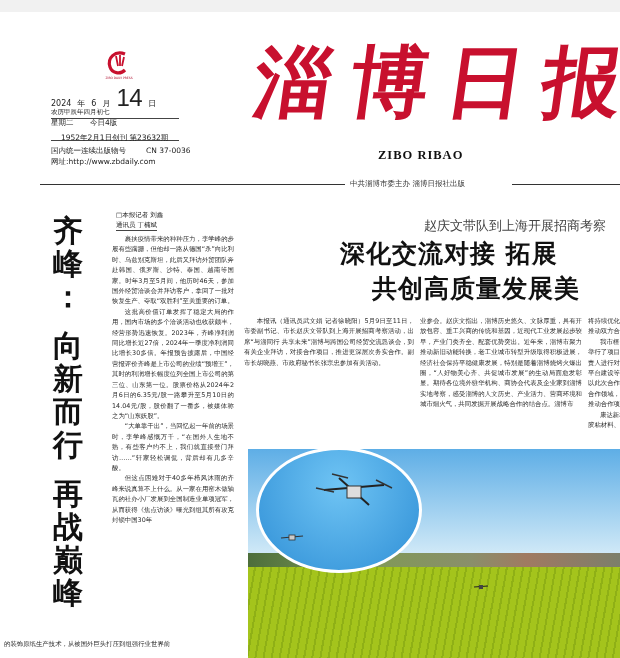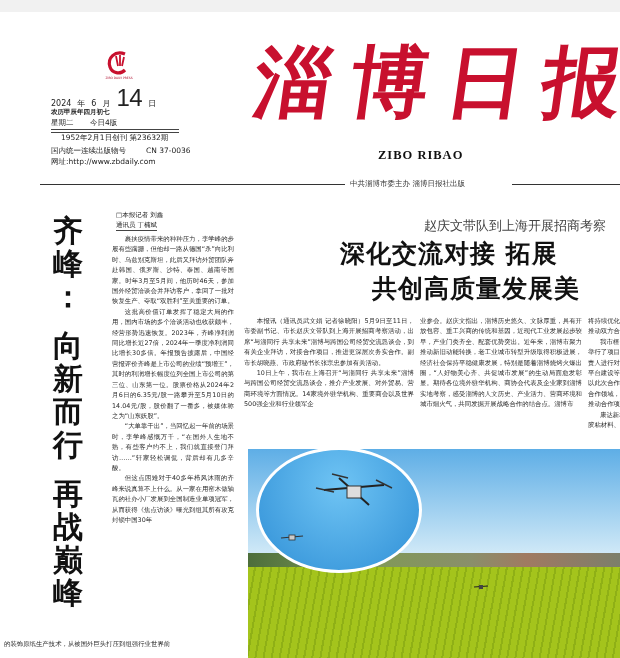--- a/index.html
+++ b/index.html
@@ -5,22 +5,22 @@
   html, body { margin:0; padding:0; }
   body { width:620px; height:658px; overflow:hidden; background:#fff; position:relative;
          font-family:"DejaVu Sans", sans-serif; color:#111; }
   .topbar { position:absolute; left:0; top:0; width:620px; height:12px; background:#f1f1f1; }
   .logo { position:absolute; left:103px; top:48px; width:30px; height:30px; }
   .logo svg { width:30px; height:30px; }
   .logo-caption { position:absolute; left:99px; top:76px; font-size:3px; color:#b01030; width:40px; text-align:center; }
   .date-row { position:absolute; left:51px; top:84px; font-size:8px; color:#222; display:flex; align-items:baseline; }
   .date-row .big { font-size:24px; font-family:"Liberation Sans", sans-serif; margin:0 6px 0 6px; letter-spacing:-0.5px; }
   .date-row .s { margin-right:6px; }
-  .lunar { position:absolute; left:51px; top:108px; font-size:6.5px; color:#222; width:128px; border-bottom:1px solid #444; padding-bottom:15px;font-weight:bold; }
-  .weekday { position:absolute; left:51px; top:118px; font-size:7.5px; color:#222; width:128px; border-bottom:1px solid #444; padding-bottom:1px; }
+  .lunar { position:absolute; left:51px; top:108px; font-size:6.5px; color:#222; width:128px; border-bottom:1px solid #444; padding-bottom:1px; }
+  .weekday { position:absolute; left:51px; top:118px; font-size:7.5px; color:#222; width:128px; border-bottom:1px solid #444; padding-bottom:12px; }
   .weekday span { margin-right:14px; }
   .founded { position:absolute; left:51px; top:133px; font-size:7.5px; color:#222;margin-left:10px; }
   .cn { position:absolute; left:51px; top:146px; font-size:7.5px; color:#222; }
   .cn .code { margin-left:10px;padding-left:10px; }
   .url { position:absolute; left:51px; top:157px; font-size:7.5px; color:#222; }
   .masthead { position:absolute; left:255px; top:36px; font-size:78px; color:#c8102e; letter-spacing:18px;
               font-family:"DejaVu Serif", serif; font-weight:bold; transform:skewX(-8deg); line-height:92px; white-space:nowrap; }
   .pinyin { position:absolute; left:378px; top:148px; font-family:"Liberation Serif", serif; font-weight:bold; font-size:12.5px; letter-spacing:1px; color:#111; }
   .rule-left { position:absolute; left:40px; top:184px; width:305px; height:1px; background:#333; }
   .rule-right { position:absolute; left:512px; top:184px; width:108px; height:1px; background:#333; }
@@ -119,21 +119,20 @@
   <div class="col col-a">
     <p>裹挟疫情带来的种种压力，李学峰的步履有些蹒跚，但他却一路从德国“杀”向比利时、乌兹别克斯坦，此后又拜访外贸团队奔赴韩国、俄罗斯、沙特、泰国、越南等国家。时年3月至5月间，他历时46天，参加国外经贸洽谈会并拜访客户，拿回了一批对恢复生产、夺取“双胜利”至关重要的订单。</p>
     <p>这批高价值订单发挥了稳定大局的作用，国内市场的多个洽谈活动也收获颇丰，经营形势迅速恢复。2023年，齐峰净利润同比增长近27倍，2024年一季度净利润同比增长30多倍。年报预告披露后，中国经营报评价齐峰是上市公司的业绩“预增王”，其时的利润增长幅度位列全国上市公司的第三位、山东第一位。股票价格从2024年2月6日的6.35元/股一路攀升至5月10日的14.04元/股，股价翻了一番多，被媒体称之为“山东妖股”。</p>
     <p>“大单靠干出”，当回忆起一年前的场景时，李学峰感慨万千，“在国外人生地不熟，有些客户约不上，我们就直接登门拜访……”轩家轻松调侃，背后却有几多辛酸。</p>
     <p>但这点困难对于40多年栉风沐雨的齐峰来说真算不上什么。从一家在用窑木做轴瓦的社办小厂发展到全国制造业单项冠军，从而获得《焦点访谈》曝光到组其所有攻克封锁中国30年</p>
   </div>
   <div class="foot-line">的装饰原纸生产技术，从被国外巨头打压到组强行业世界前</div>
 
   <div class="col col-b">
     <p>本报讯（通讯员武文娟  记者徐晓阳）5月9日至11日，市委副书记、市长赵庆文带队到上海开展招商考察活动，出席“与淄同行  共享未来”淄博与跨国公司经贸交流恳谈会，到有关企业拜访，对接合作项目，推进更深层次务实合作。副市长胡晓燕、市政府秘书长张宗忠参加有关活动。</p>
-    <p>10日上午，我市在上海召开“与淄同行  共享未来”淄博与跨国公司经贸交流恳谈会，推介产业发展、对外贸易、营商环境等方面情况。14家境外驻华机构、重要商会以及世界500强企业和行业领军企</p>
   </div>
   <div class="col col-c">
     <p style="text-indent:0">业参会。赵庆文指出，淄博历史悠久、文脉厚重，具有开放包容、重工兴商的传统和基因，近现代工业发展起步较早，产业门类齐全、配套优势突出。近年来，淄博市聚力推动新旧动能转换，老工业城市转型升级取得积极进展，经济社会保持平稳健康发展，特别是随着淄博烧烤火爆出圈，“人好物美心齐、共促城市发展”的生动局面愈发彰显。期待各位境外驻华机构、商协会代表及企业家到淄博实地考察，感受淄博的人文历史、产业活力、营商环境和城市烟火气，共同发掘开展战略合作的结合点。淄博市</p>
   </div>
   <div class="col col-d">
     <div>将持续优化营商环境</div>
     <div>推动双方合作取得更</div>
     <div style="padding-left:12px">我市桓台县与上</div>
     <div>举行了项目签约仪式</div>
     <div>责人进行对接，淄</div>

